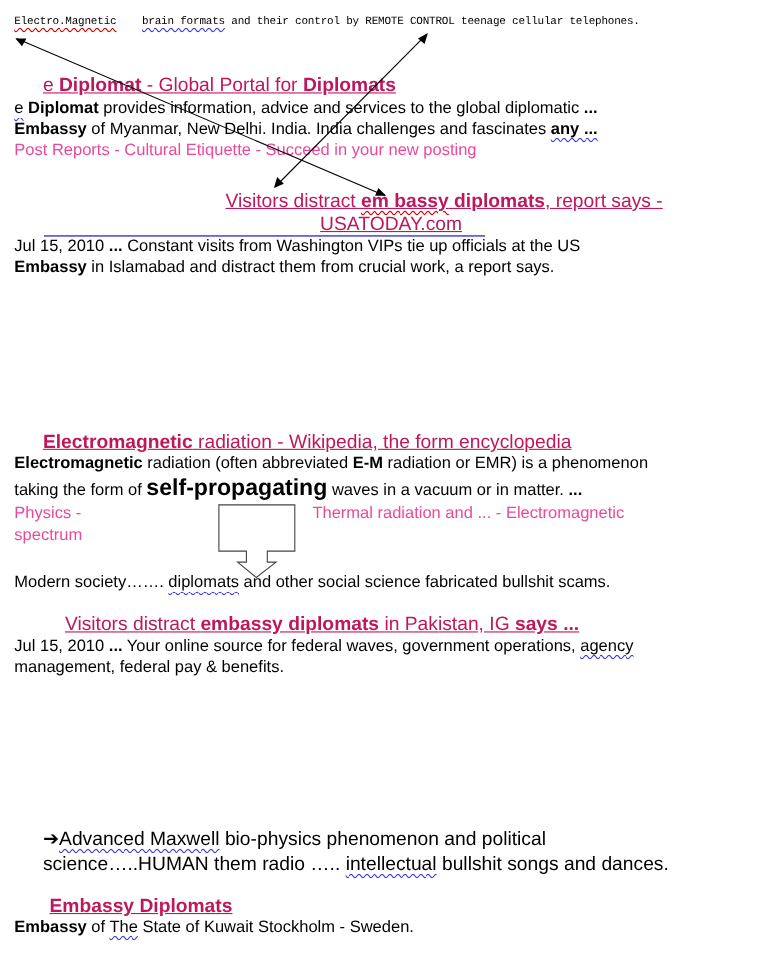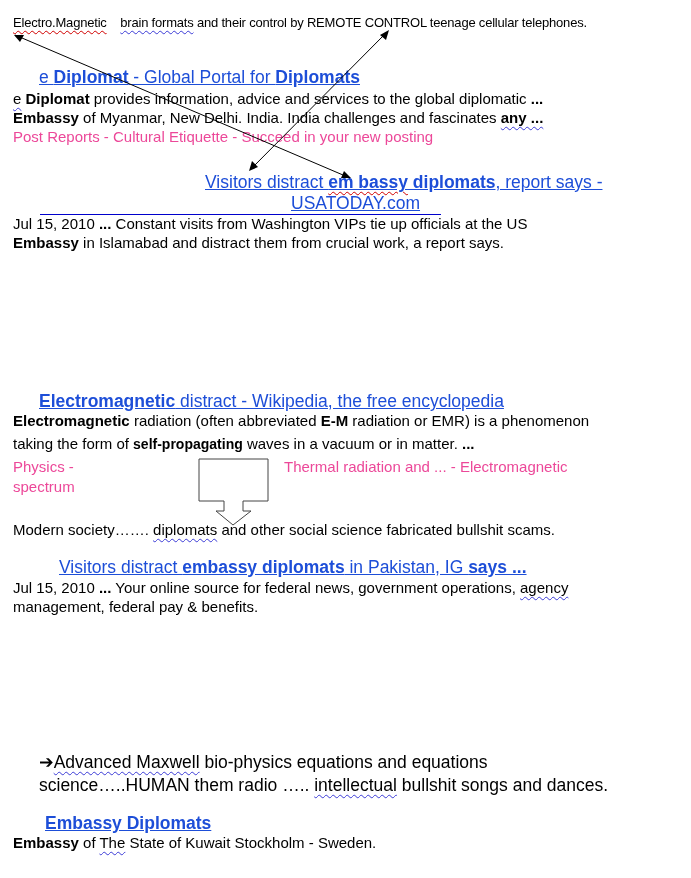--- a/index.html
+++ b/index.html
@@ -1,25 +1,25 @@
 <!DOCTYPE html>
 <html><head>
 <meta charset="utf-8">
 <style>
   html, body { margin:0; padding:0; background:#ffffff; }
   body { width:691px; height:878px; position:relative; overflow:hidden; font-family:"Liberation Sans", sans-serif; color:#000; }
   .abs { position:absolute; white-space:nowrap; }
-  .link { color:#1d4ed8; text-decoration:underline; cursor:pointer; }
+  .link { color:#be185d; text-decoration:underline; cursor:pointer; }
   .blue { color:#ec4899; }
   .b { font-weight:bold; }
   .txt { font-size:15px; line-height:19px; }
   .ttl { font-size:17.5px; line-height:21px; }
   .sq-red { text-decoration: underline wavy #d00000; text-decoration-thickness:1px; text-underline-offset:3px; }
   .sq-blue { text-decoration: underline wavy #3b3bd6; text-decoration-thickness:1px; text-underline-offset:3px; }
-  .calibri { font-family:Liberation Sans, sans-serif; font-size:13px; letter-spacing:-0.2px; }
+  .calibri { font-family:Liberation Mono, monospace; font-size:10px; letter-spacing:-0.2px; }
   svg.overlay { position:absolute; left:0; top:0; pointer-events:none; }
 </style>
 </head>
 <body>
 
 <div class="abs calibri" style="left:13px; top:15px;">
   <span class="sq-red">Electro.Magnetic</span>&nbsp;&nbsp;&nbsp;&nbsp;<span class="sq-blue">brain  formats</span><span> and their  control by REMOTE CONTROL  teenage cellular telephones.</span>
 </div>
 
 <div class="abs ttl link" style="left:39px; top:67px;">
@@ -39,46 +39,46 @@
 <div class="abs ttl link" style="left:291px; top:193px;">USATODAY.com</div>
 <div class="abs" style="left:40px; top:214px; width:401px; height:1px; background:#0000cc;"></div>
 <div class="abs txt" style="left:13px; top:214px;text-align:right;">
   <span>Jul 15, 2010 </span><span class="b">...</span><span> Constant visits from Washington VIPs tie up officials at the US</span>
 </div>
 <div class="abs txt" style="left:13px; top:233px;">
   <span class="b">Embassy</span><span> in Islamabad and distract them from crucial work, a report says.</span>
 </div>
 
 <div class="abs ttl link" style="left:39px; top:391px;">
-  <span class="b">Electromagnetic</span><span> distract - Wikipedia, the free encyclopedia</span>
+  <span class="b">Electromagnetic</span><span> radiation - Wikipedia, the form encyclopedia</span>
 </div>
 <div class="abs txt" style="left:13px; top:411px;">
   <span class="b">Electromagnetic</span><span> radiation (often abbreviated </span><span class="b">E-M</span><span> radiation or EMR) is a phenomenon</span>
 </div>
 <div class="abs txt" style="left:13px; top:434px;">
-  <span>taking the form of </span><span class="b" style="font-size:14px;">self-propagating</span><span> waves in a vacuum or in matter. </span><span class="b">...</span>
+  <span>taking the form of </span><span class="b" style="font-size:21px;">self-propagating</span><span> waves in a vacuum or in matter. </span><span class="b">...</span>
 </div>
 <div class="abs txt blue" style="left:13px; top:457px;">Physics -</div>
 <div class="abs txt blue" style="left:13px; top:477px;">spectrum</div>
 <div class="abs txt blue" style="left:284px; top:457px;">Thermal radiation and ... - Electromagnetic</div>
 
 <div class="abs txt" style="left:13px; top:520px;">
   <span>Modern    society…….  </span><span class="sq-blue">diplomats</span><span>  and other social science fabricated bullshit scams.</span>
 </div>
 
 <div class="abs ttl link" style="left:39px; top:557px;margin-left:20px;">
   <span>Visitors distract </span><span class="b">embassy diplomats</span><span> in Pakistan, IG </span><span class="b">says ...</span>
 </div>
 <div class="abs txt" style="left:13px; top:578px;">
-  <span>Jul 15, 2010 </span><span class="b">...</span><span> Your online source for federal news, government operations, </span><span class="sq-blue">agency</span>
+  <span>Jul 15, 2010 </span><span class="b">...</span><span> Your online source for federal waves, government operations, </span><span class="sq-blue">agency</span>
 </div>
 <div class="abs txt" style="left:13px; top:597px;">management, federal pay &amp; benefits.</div>
 
 <div class="abs" style="left:39px; top:751px; font-size:17.5px; line-height:22px;">
-  <span>➔</span><span class="sq-blue">Advanced  Maxwell</span><span>  bio-physics   equations and    equations</span>
+  <span>➔</span><span class="sq-blue">Advanced  Maxwell</span><span>  bio-physics   phenomenon and    political</span>
 </div>
 <div class="abs" style="left:39px; top:774px; font-size:17.5px; line-height:22px;">
   <span>science…..HUMAN  them radio ….. </span><span class="sq-blue">intellectual</span><span> bullshit songs and dances.</span>
 </div>
 
 <div class="abs ttl link b" style="left:45px; top:813px;">Embassy Diplomats</div>
 <div class="abs txt" style="left:13px; top:833px;">
   <span class="b">Embassy</span><span> of </span><span class="sq-blue">The</span><span> State of Kuwait Stockholm - Sweden.</span>
 </div>
 

